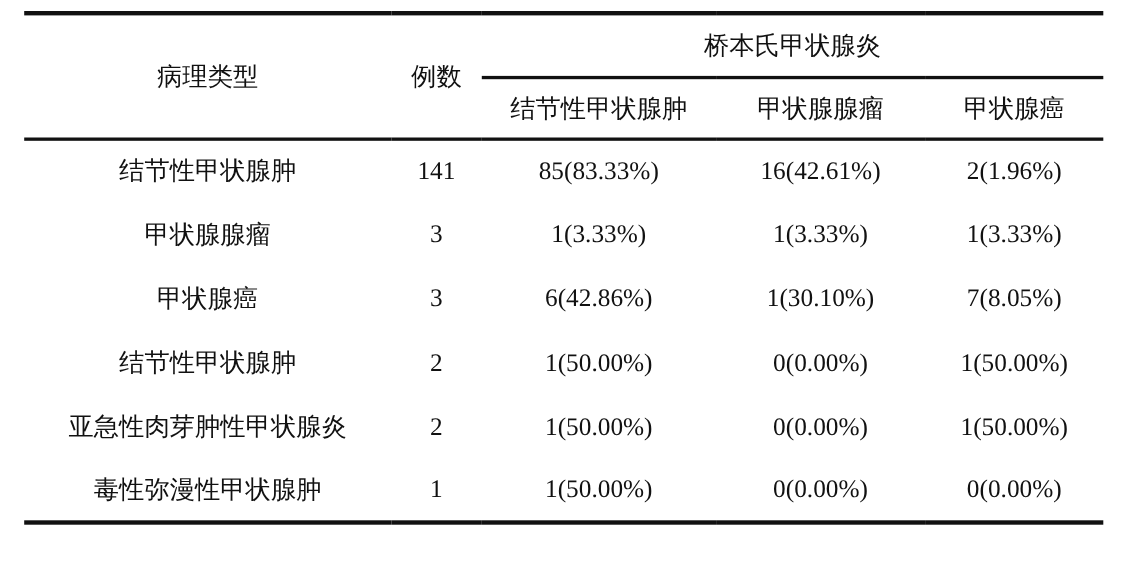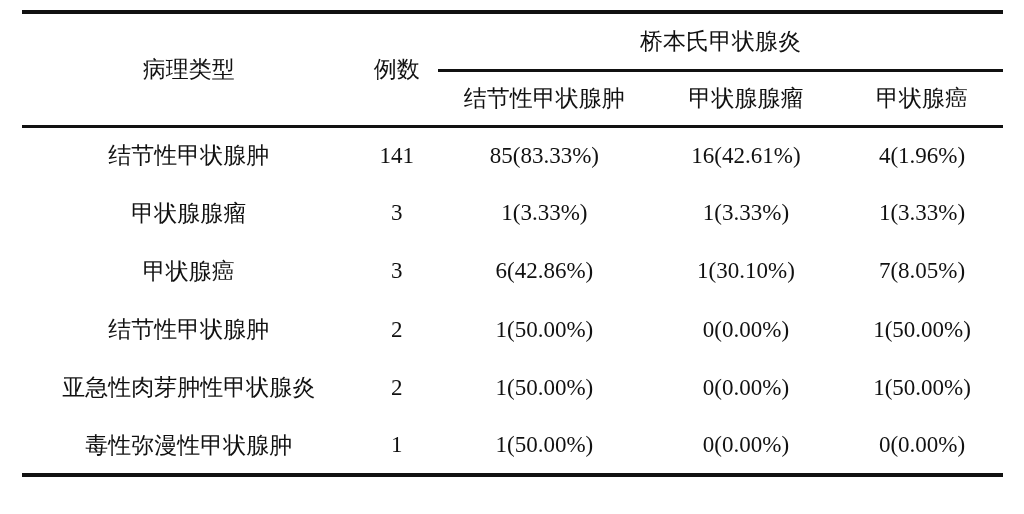--- a/index.html
+++ b/index.html
@@ -80,21 +80,21 @@
         <th>甲状腺腺瘤</th>
         <th>甲状腺癌</th>
       </tr>
     </thead>
     <tbody>
       <tr>
         <td>结节性甲状腺肿</td>
         <td>141</td>
         <td>85(83.33%)</td>
         <td>16(42.61%)</td>
-        <td>4(1.96%)</td>
+        <td>2(1.96%)</td>
       </tr>
       <tr>
         <td>甲状腺腺瘤</td>
         <td>3</td>
         <td>1(3.33%)</td>
         <td>1(3.33%)</td>
         <td>1(3.33%)</td>
       </tr>
       <tr>
         <td>甲状腺癌</td>

